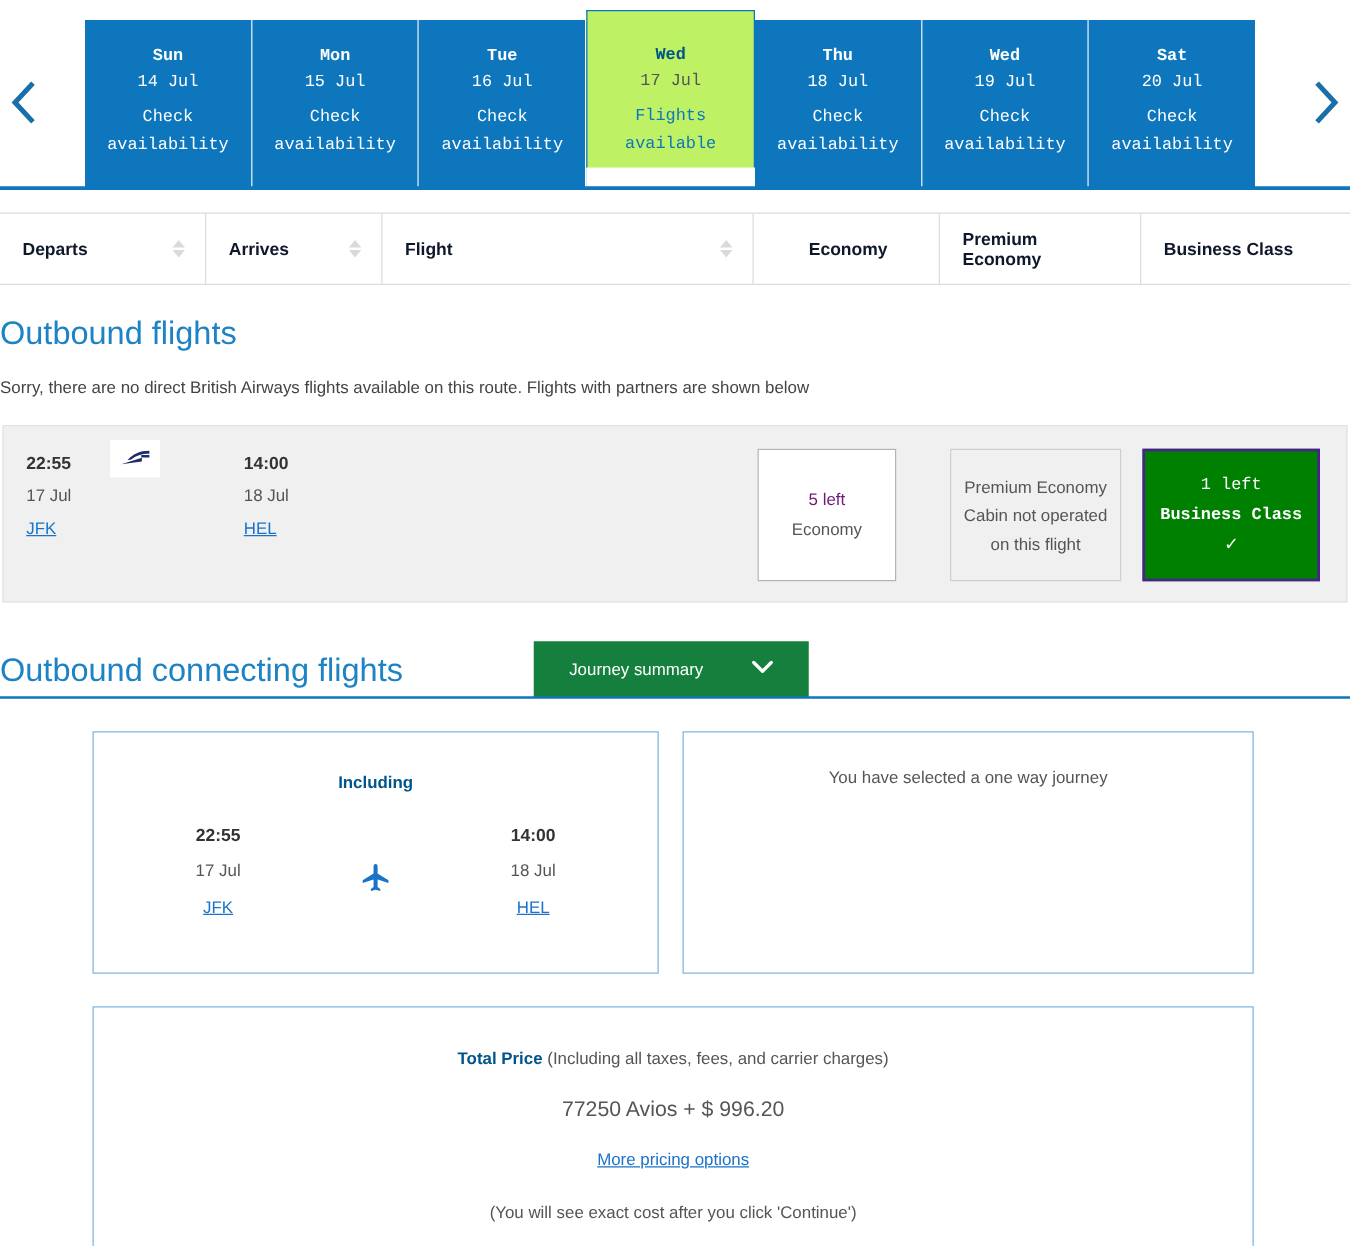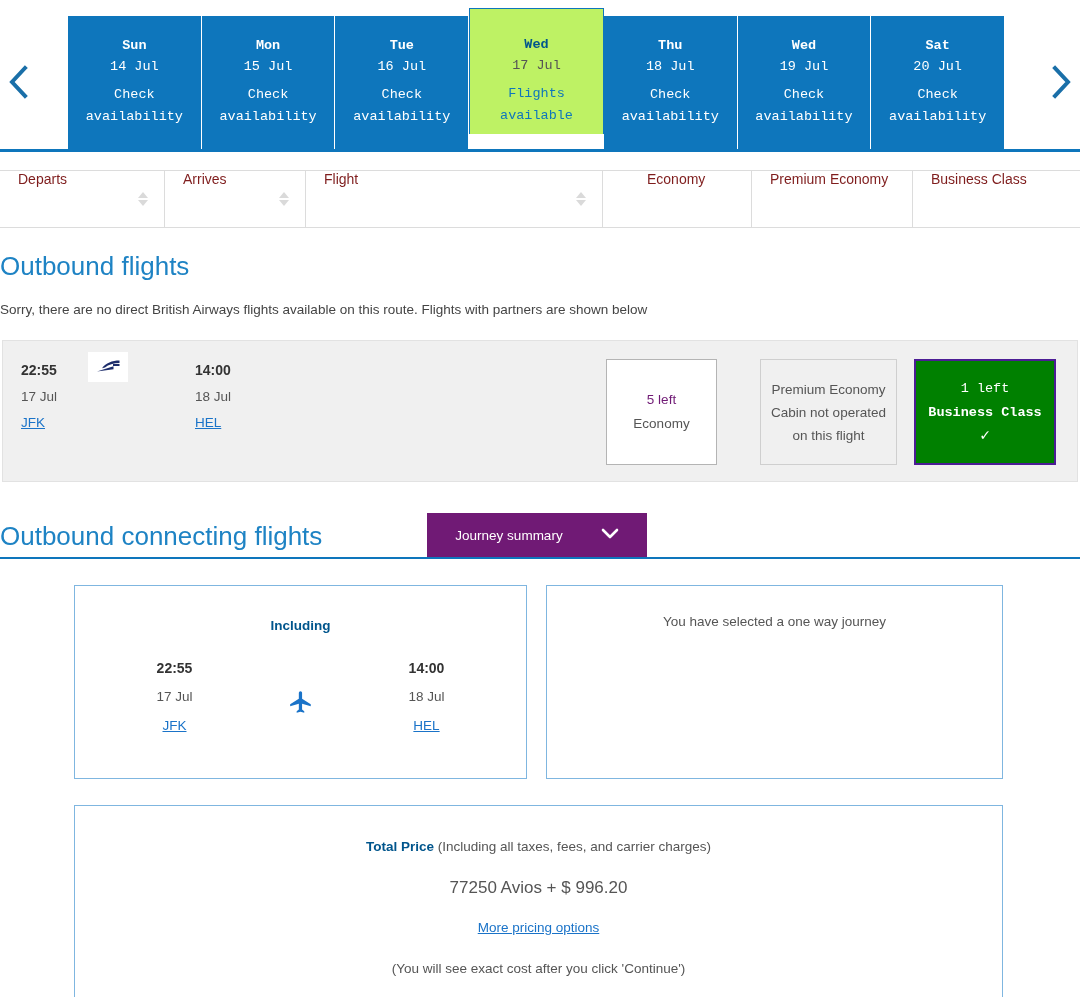--- a/index.html
+++ b/index.html
@@ -78,26 +78,26 @@
   .sort-header {
     position: absolute;
     top: 170px; left: 0;
     width: 1080px; height: 58px;
     border-top: 1px solid #dcdcdc;
     border-bottom: 1px solid #dcdcdc;
     display: flex;
   }
   .sort-cell {
     display: flex;
-    align-items: flex-start;
+    align-items: center;
     border-right: 1px solid #dcdcdc;
     padding: 0 18px;
     font-size: 14px;
-    font-weight: normal;
-    color: #7f1d1d;
+    font-weight: bold;
+    color: #0f172a;
     position: relative;
   }
   .sort-cell:last-child { border-right: none; }
   .sort-cell.departs { width: 165px; }
   .sort-cell.arrives { width: 141px; }
   .sort-cell.flight  { width: 297px; }
   .sort-cell.economy { width: 149px; justify-content: flex-start; padding-left: 44px; }
   .sort-cell.premium { width: 161px; justify-content: flex-start; padding-left: 18px; }
   .sort-cell.business{ width: 167px; justify-content: flex-start; padding-left: 18px; }
   .sort-cell .carets {
@@ -187,21 +187,21 @@
   .cabin.business .seats-left { color: #ffffff; }
   .cabin.business .cabin-name { color: #ffffff; font-weight: bold; }
   .cabin.business .tick { font-size: 16px; color: #ffffff; line-height: 22px; }
 
   
   #connect-title { top: 521px; left: 0; }
   .jsum-tab {
     position: absolute;
     left: 427px; top: 513px;
     width: 220px; height: 45px;
-    background: #701a75;
+    background: #15803d;
     color: #ffffff;
     display: flex; align-items: center; justify-content: center;
     gap: 38px;
     font-size: 13.5px;
     cursor: pointer;
   }
   .jsum-rule {
     position: absolute;
     left: 0; top: 557px;
     width: 1080px; height: 2px;

